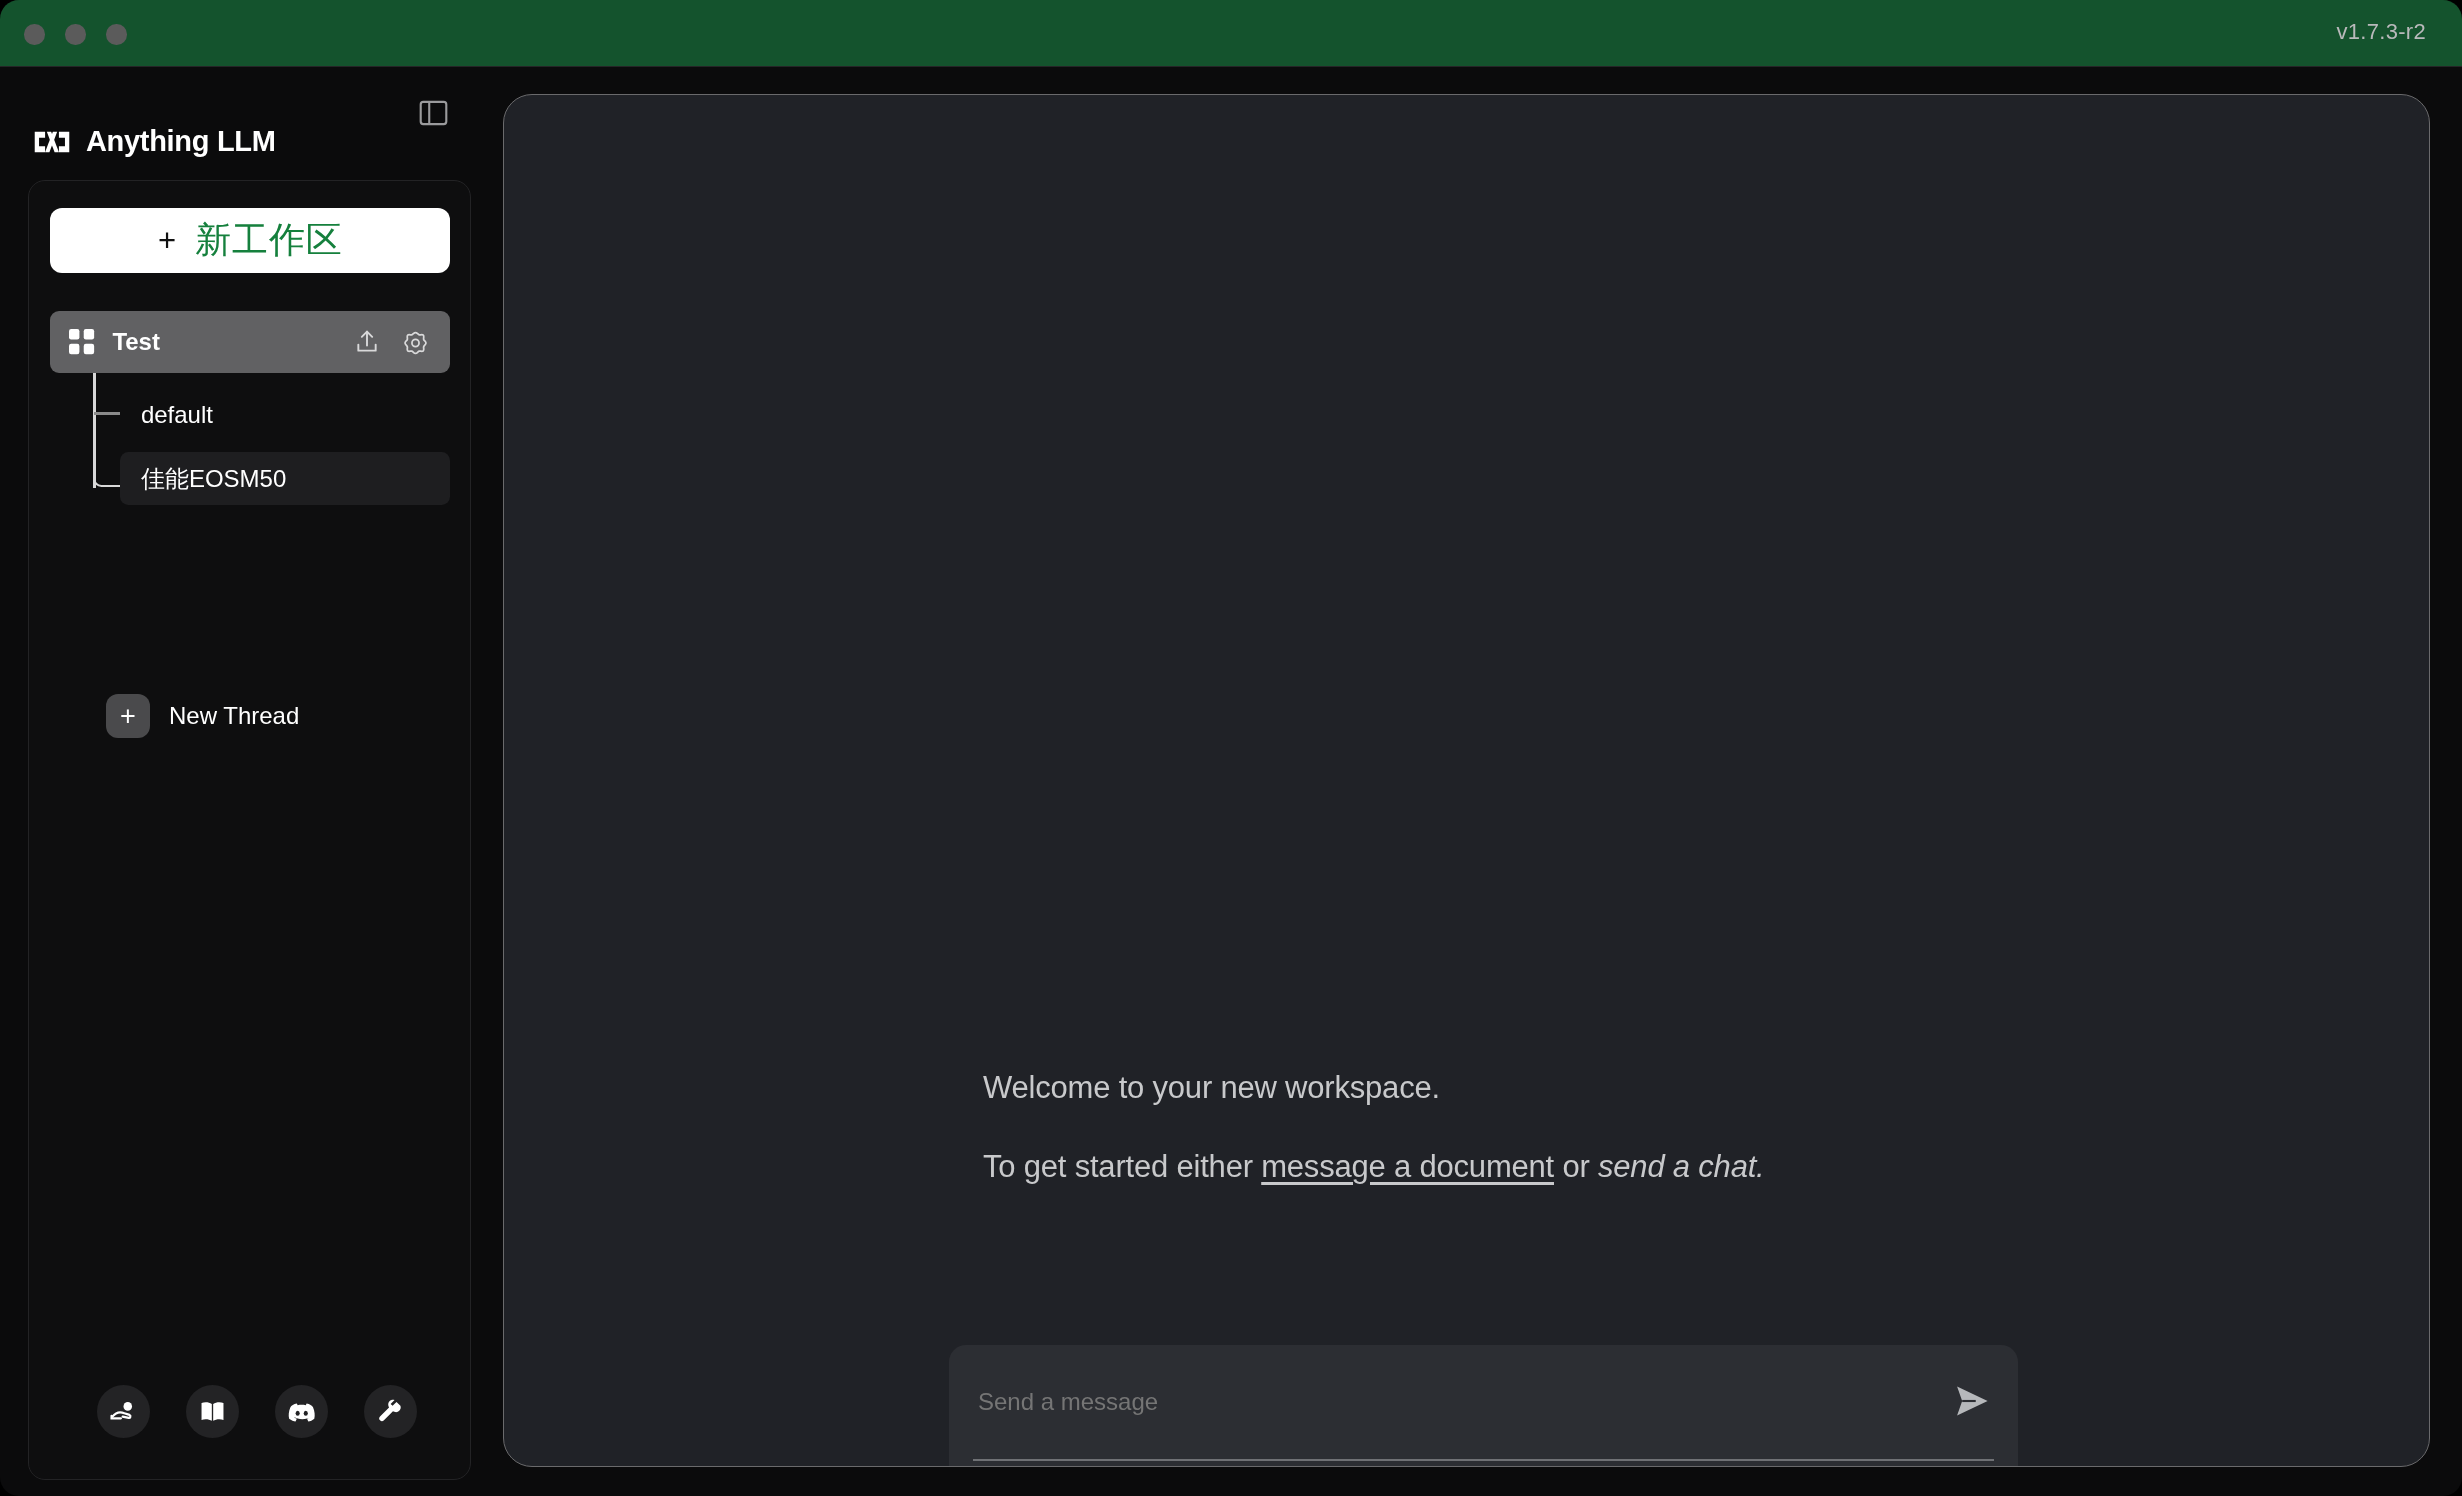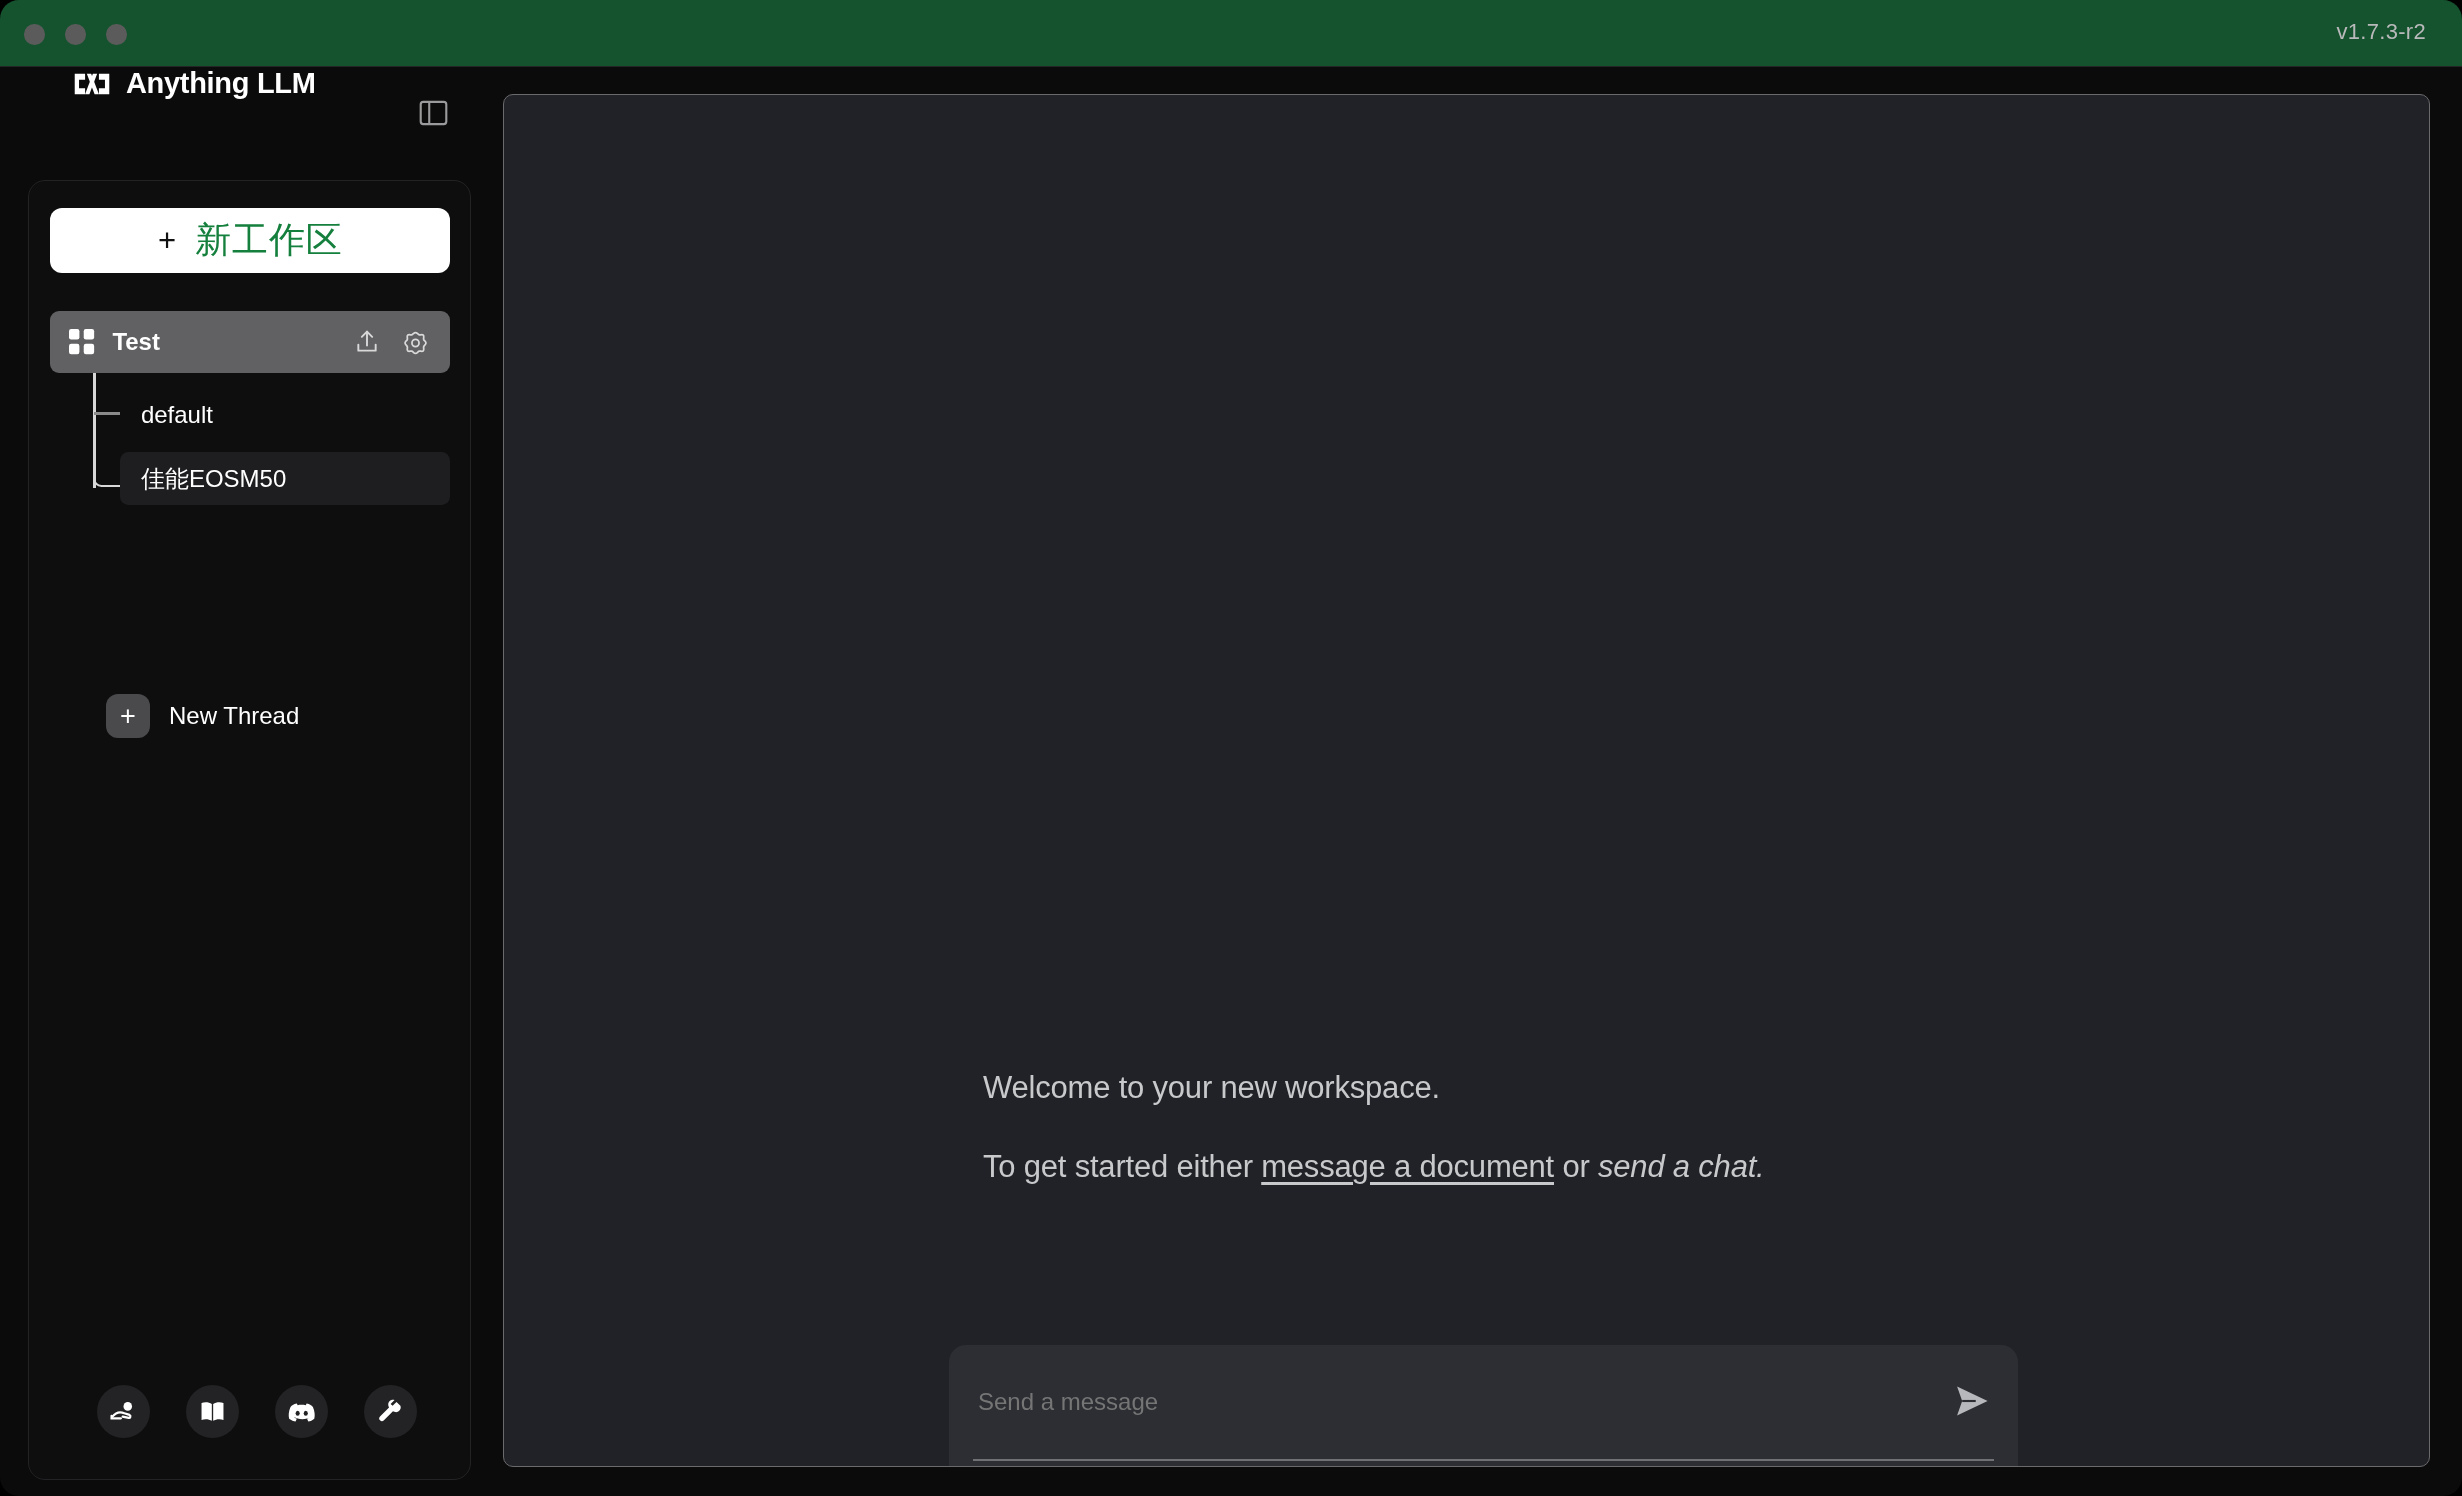--- a/index.html
+++ b/index.html
@@ -43,22 +43,21 @@
     color: #b9b9bb;
     letter-spacing: 0.3px;
   }
 
   
   .app-header {
     position: absolute;
     left: 0; top: 67px;
     width: 472px; height: 91px;
     display: flex;
-    align-items: flex-start;
-    padding-left: 40px;
+    align-items: flex-end;
   }
   .brand {
     display: flex;
     align-items: center;
     gap: 15.4px;
     margin-left: 32.5px;
   }
   .brand-logo { width: 38px; height: 26px; display: block; }
   .brand-name {
     font-size: 29px;
@@ -226,21 +225,21 @@
     cursor: pointer;
   }
 
   
   .main-panel {
     position: absolute;
     left: 503px; top: 94px;
     width: 1927px; height: 1373px;
     background: #202227;
     border: 1.7px solid #6a6a6c;
-    border-radius: 10px;
+    border-radius: 29px;
     overflow: hidden;
   }
 
   .welcome {
     position: absolute;
     left: 479px;
     top: 975px;
     width: 1026px;
   }
   .welcome-line1 {

